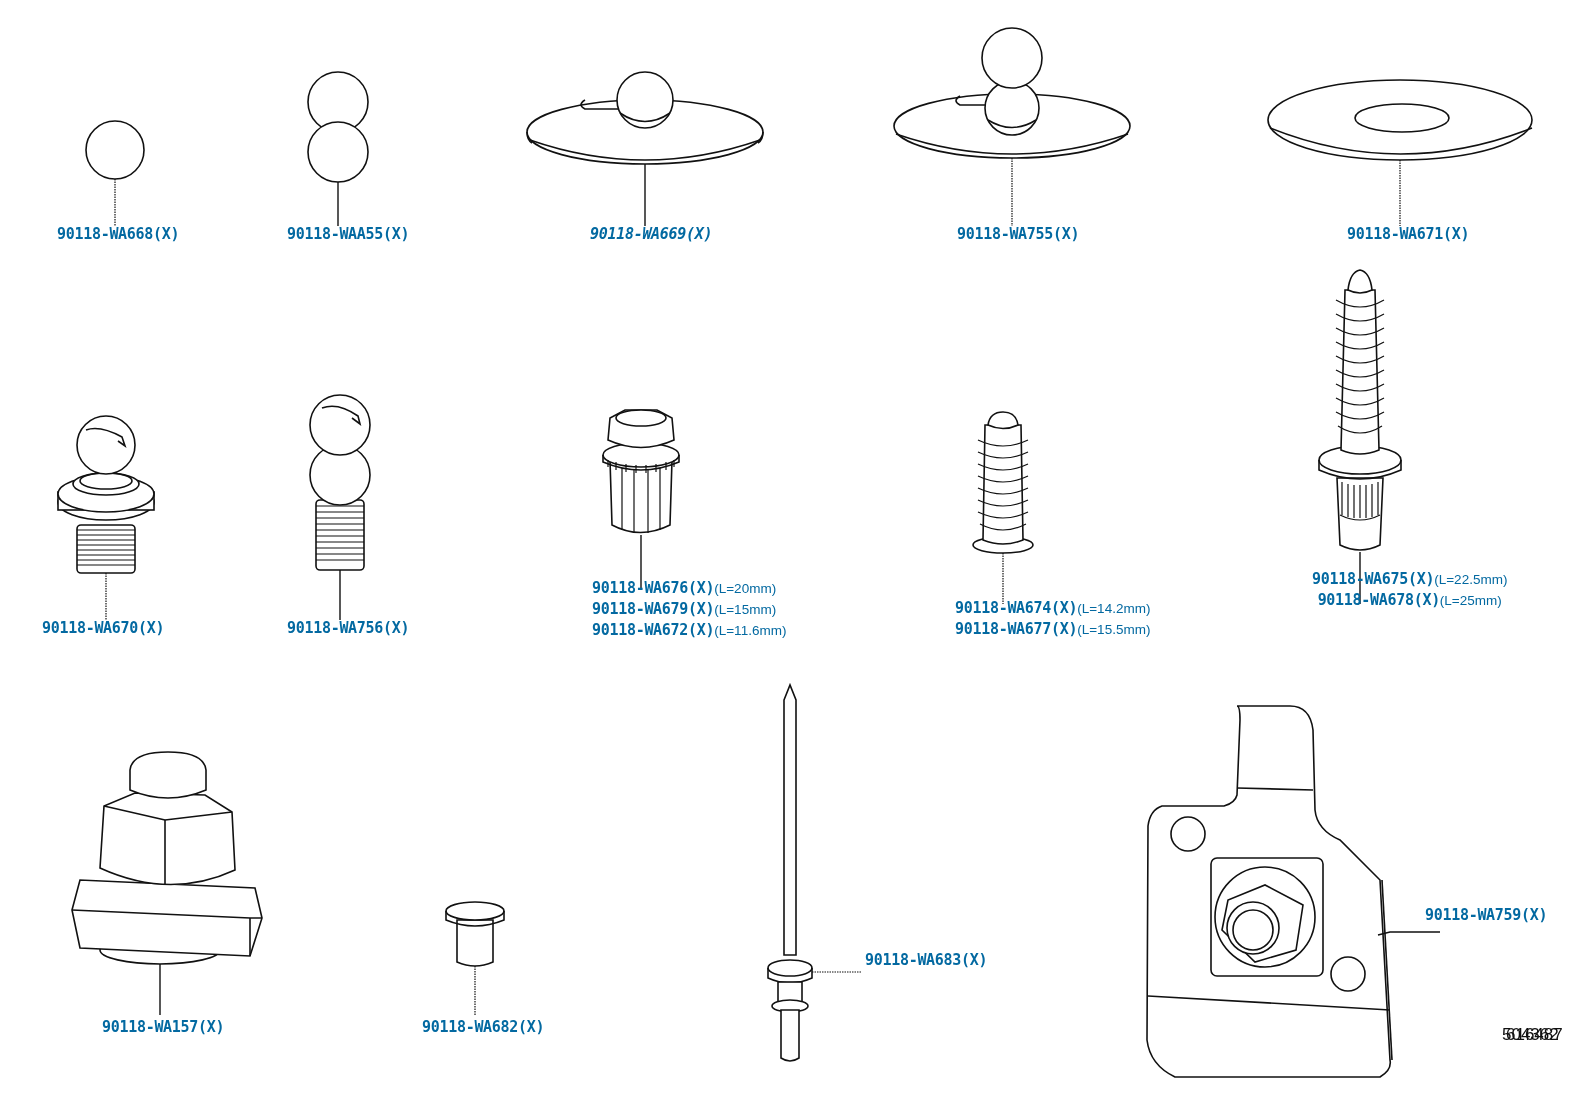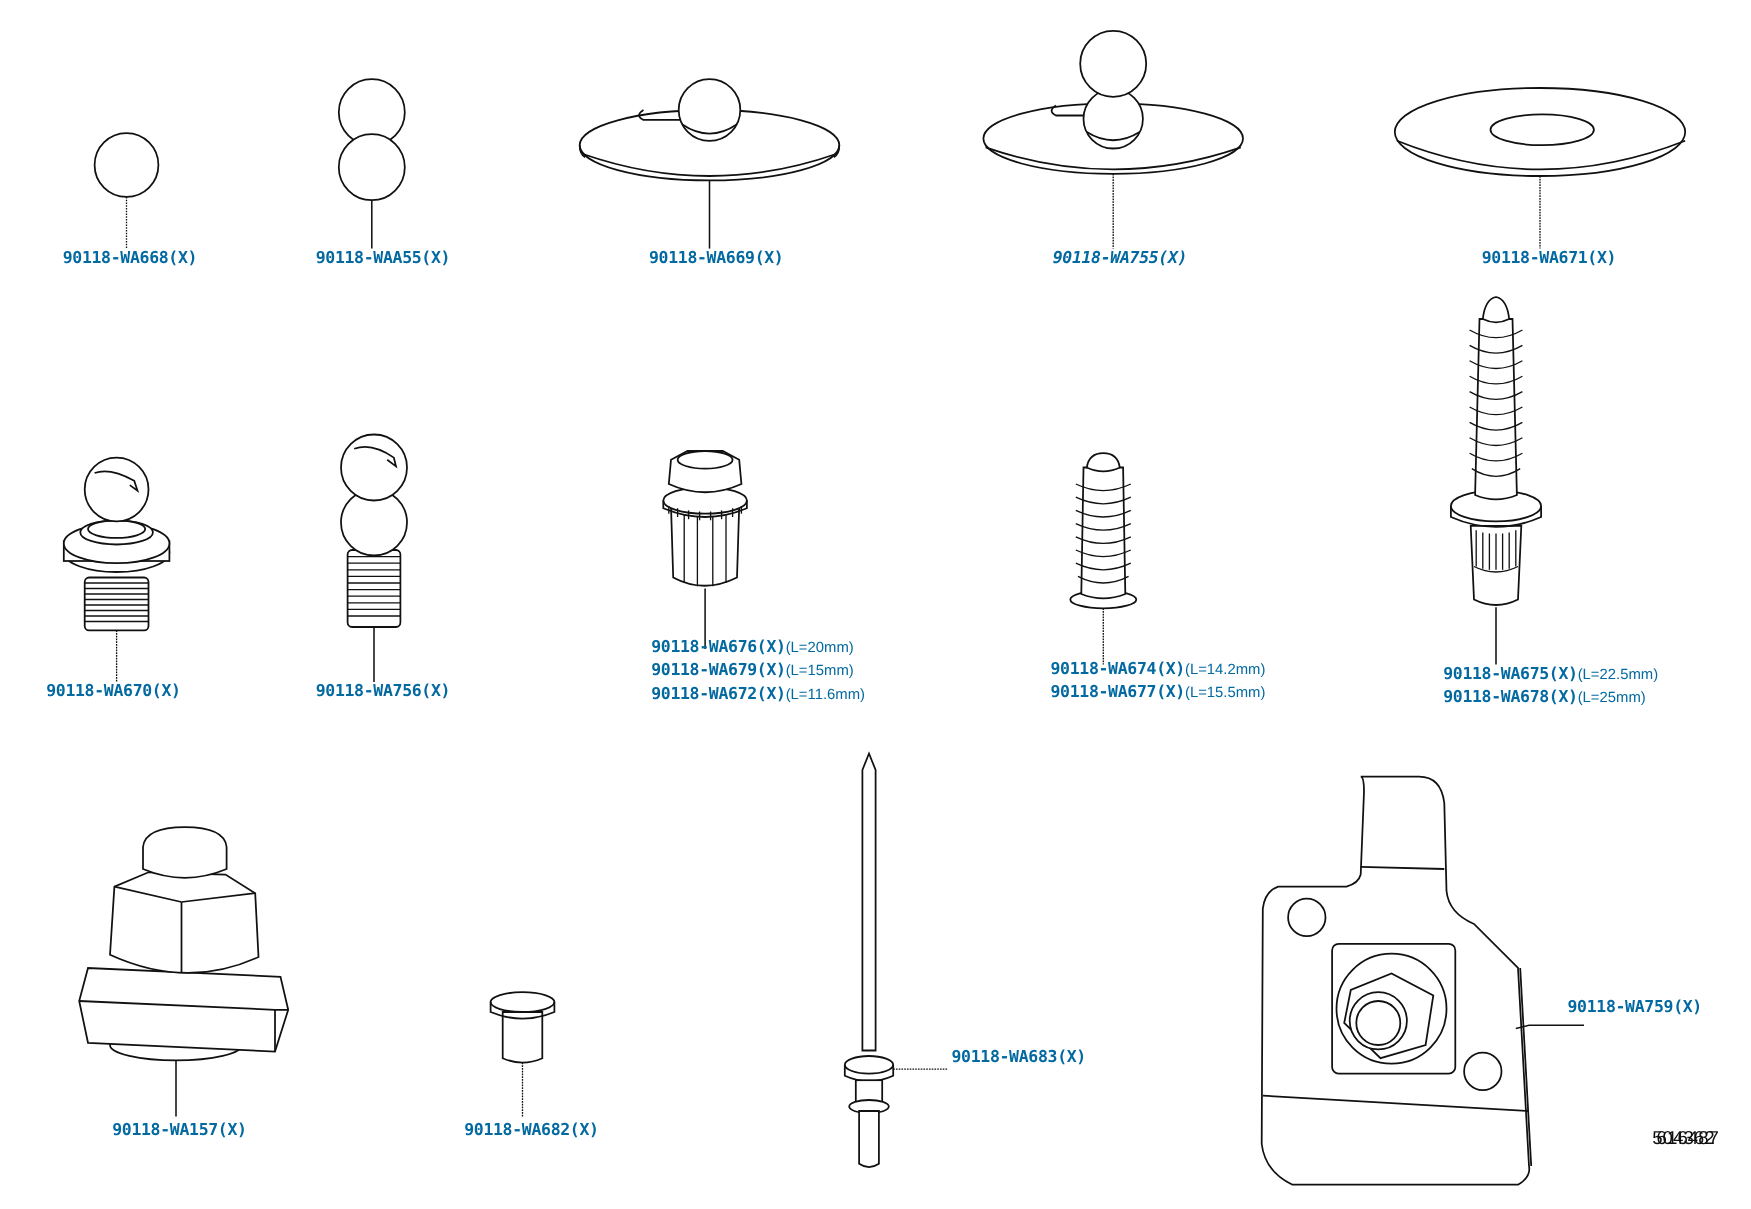--- a/index.html
+++ b/index.html
@@ -218,24 +218,24 @@
     <polyline class="lead" points="1378,935 1390,932 1440,932"></polyline>
   </g>
 </svg>
 
 <div class="label" style="left:57px; top:224px;">
   <span class="label-line">90118-WA668(X)</span>
 </div>
 <div class="label" style="left:287px; top:224px;">
   <span class="label-line">90118-WAA55(X)</span>
 </div>
-<div class="label" style="left:590px; top:224px;">
+<div class="label" style="left:590px; top:224px;font-style:italic;">
   <span class="label-line">90118-WA669(X)</span>
 </div>
-<div class="label" style="left:957px; top:224px;font-style:italic;">
+<div class="label" style="left:957px; top:224px;">
   <span class="label-line">90118-WA755(X)</span>
 </div>
 <div class="label" style="left:1347px; top:224px;">
   <span class="label-line">90118-WA671(X)</span>
 </div>
 
 <div class="label" style="left:42px; top:618px;text-align:center;">
   <span class="label-line">90118-WA670(X)</span>
 </div>
 <div class="label" style="left:287px; top:618px;">
@@ -246,21 +246,21 @@
   <span class="label-line"><span>90118-WA676(X)</span><span class="len">(L=20mm)</span></span>
   <span class="label-line"><span>90118-WA679(X)</span><span class="len">(L=15mm)</span></span>
   <span class="label-line"><span>90118-WA672(X)</span><span class="len">(L=11.6mm)</span></span>
 </div>
 
 <div class="label" style="left:955px; top:598px;">
   <span class="label-line"><span>90118-WA674(X)</span><span class="len">(L=14.2mm)</span></span>
   <span class="label-line"><span>90118-WA677(X)</span><span class="len">(L=15.5mm)</span></span>
 </div>
 
-<div class="label" style="left:1312px; top:602px;">
+<div class="label" style="left:1312px; top:569px;text-align:center;">
   <span class="label-line"><span>90118-WA675(X)</span><span class="len">(L=22.5mm)</span></span>
   <span class="label-line"><span>90118-WA678(X)</span><span class="len">(L=25mm)</span></span>
 </div>
 
 <div class="label" style="left:102px; top:1017px;">
   <span class="label-line">90118-WA157(X)</span>
 </div>
 <div class="label" style="left:422px; top:1017px;">
   <span class="label-line">90118-WA682(X)</span>
 </div>

